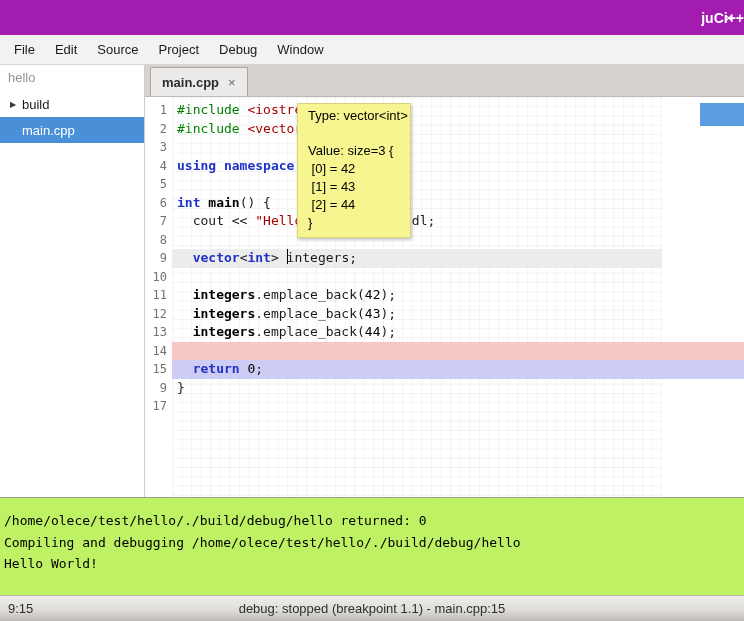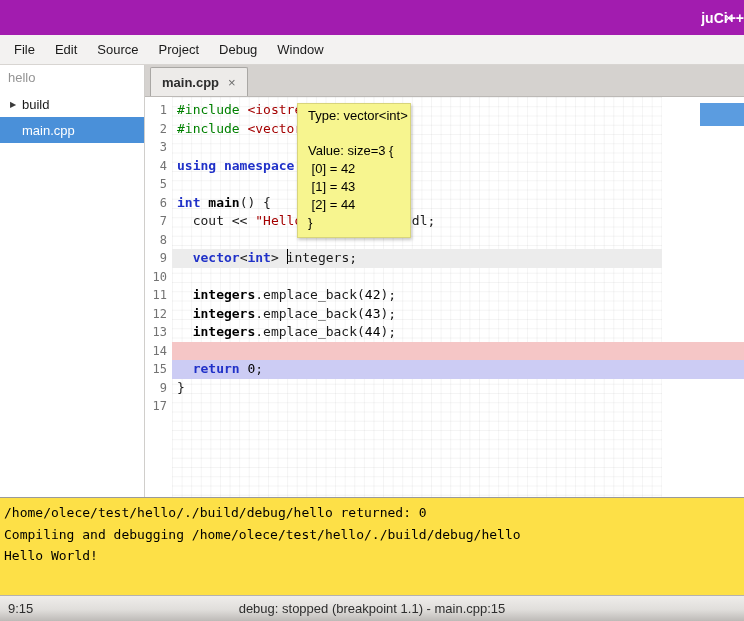--- a/index.html
+++ b/index.html
@@ -121,22 +121,22 @@
   .value-line { height:18px; line-height:18px; white-space:pre; }
 
   .scroll-thumb {
     position:absolute; top:6px; right:0; width:44px; height:23px;
     background:var(--scrollbar-thumb,#5b9ce0);
   }
 
   
   .output {
     height:98px; flex:0 0 98px;
-    background:#fde047; border-top:1px solid #9a9a9a;
-    padding:4px 4px 0 4px;
+    background:#bef264; border-top:1px solid #9a9a9a;
+    padding:12px 4px 0 4px;
     font-family:"DejaVu Sans Mono","Liberation Mono",monospace; font-size:13px; color:#000;
     overflow:hidden;
   }
   .output .line { height:21.5px; line-height:21.5px; white-space:pre; }
 
   
   .statusbar {
     height:26px; flex:0 0 26px;
     background:linear-gradient(#efedeb 0%, #e0dedb 55%, #bdbab7 100%);
     border-top:1px solid #b5b2af;

